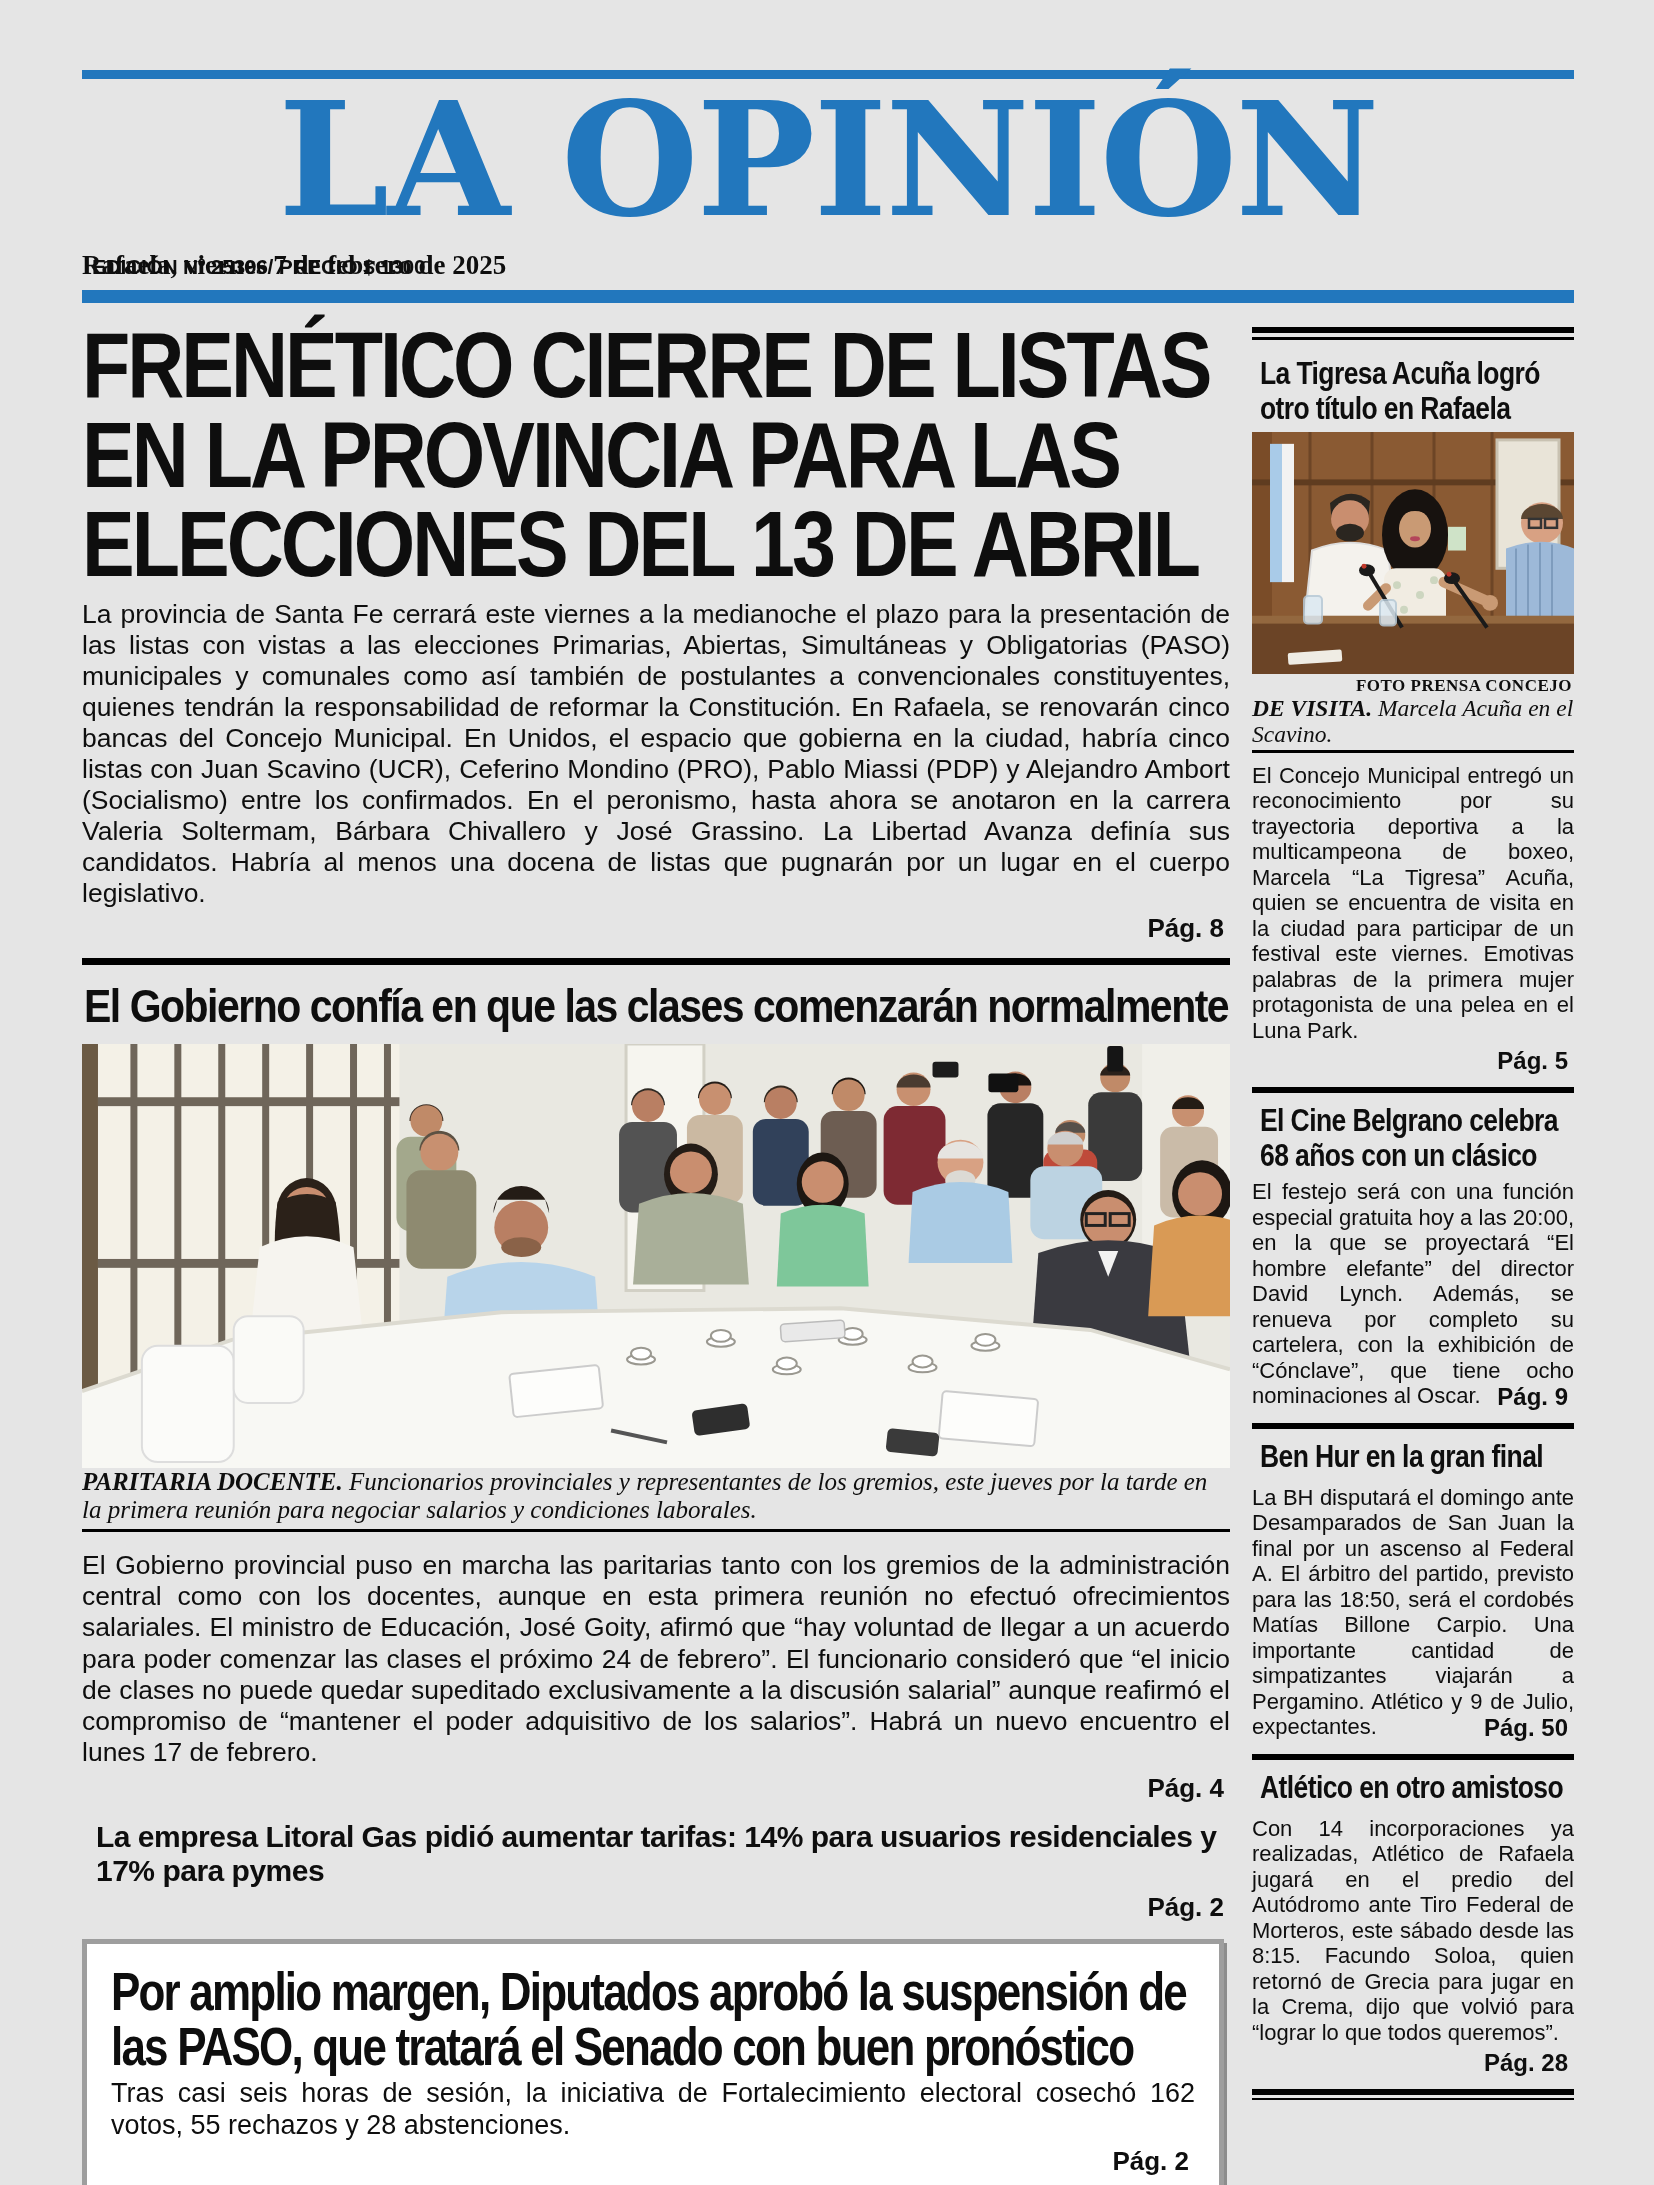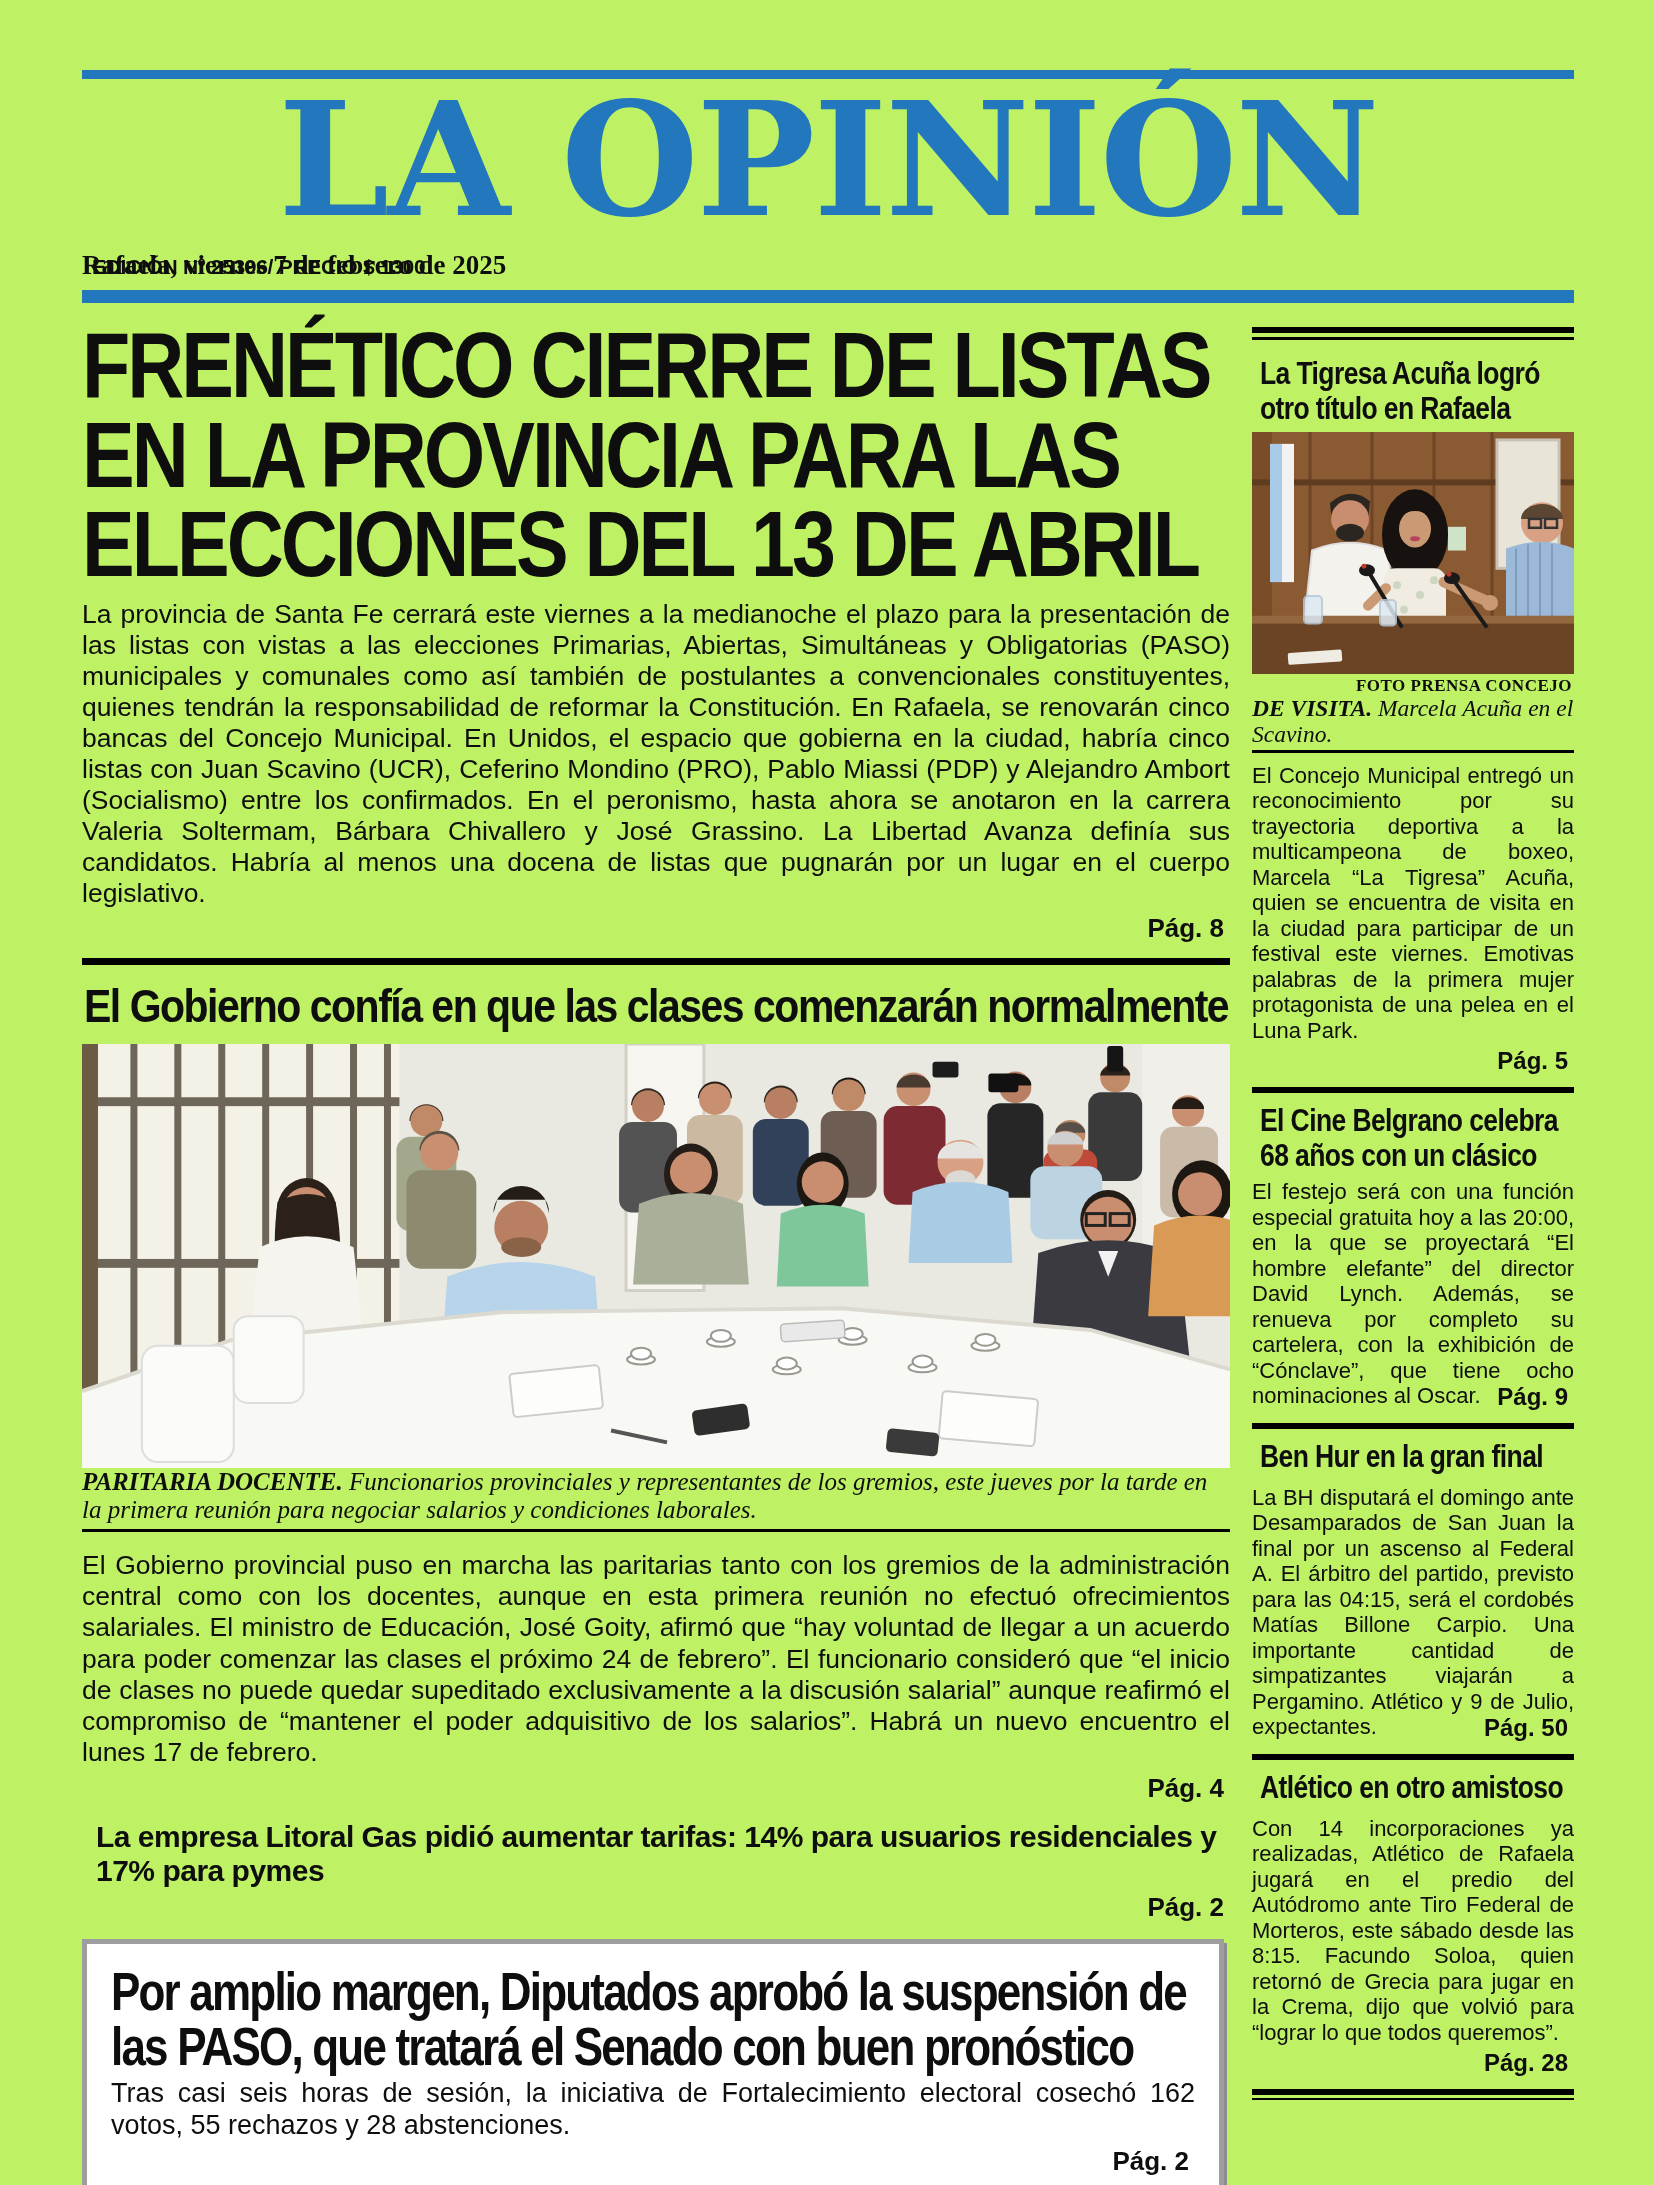--- a/index.html
+++ b/index.html
@@ -1,17 +1,17 @@
 <!DOCTYPE html>
 <html><head>
 <meta charset="utf-8">
 <style>
   html,body{margin:0;padding:0;background:#fff;}
   .page{position:relative;width:1654px;height:2185px;box-sizing:border-box;
-        padding:0 80px 0 82px;overflow:hidden;background:#bef264;color:#0e0e0e;
+        padding:0 80px 0 82px;overflow:hidden;background:#e5e5e5;color:#0e0e0e;
         font-family:"Liberation Sans",sans-serif;}
   .topline{margin-top:70px;height:9px;background:#2277bd;}
   .masthead{margin:2px 0 0;text-align:center;font-family:"DejaVu Serif",serif;
             font-weight:bold;font-size:158px;line-height:1.0;color:#2277bd;letter-spacing:-2px;}
   .topbar{position:relative;height:32px;margin-top:10px;}
   .edition{position:absolute;left:10px;bottom:2px;font-weight:bold;font-size:21px;letter-spacing:-0.3px;}
   .date{position:absolute;left:0;right:0;bottom:0;
         font-family:"Liberation Serif",serif;font-weight:bold;font-size:27px;}
   .bluebar{margin-top:9px;height:13px;background:#2277bd;}
   .grid{display:grid;grid-template-columns:1fr 322px;column-gap:22px;margin-top:16px;align-items:start;}
@@ -304,21 +304,21 @@
       <div class="side-rule"></div>
       <div class="hl-sm">
         <div>El Cine Belgrano celebra</div>
         <div>68 años con un clásico</div>
       </div>
       <p class="side-body">El festejo será con una función especial gratuita hoy a las 20:00, en la que se proyectará “El hombre elefante” del director David Lynch. Además, se renueva por completo su cartelera, con la exhibición de “Cónclave”, que tiene ocho nominaciones al Oscar.</p>
       <div class="pag inline">Pág. 9</div>
 
       <div class="side-rule"></div>
       <div class="hl-sm">Ben Hur en la gran final</div>
-      <p class="side-body">La BH disputará el domingo ante Desamparados de San Juan la final por un ascenso al Federal A. El árbitro del partido, previsto para las 04:15, será el cordobés Matías Billone Carpio. Una importante cantidad de simpatizantes viajarán a Pergamino. Atlético y 9 de Julio, expectantes.</p>
+      <p class="side-body">La BH disputará el domingo ante Desamparados de San Juan la final por un ascenso al Federal A. El árbitro del partido, previsto para las 18:50, será el cordobés Matías Billone Carpio. Una importante cantidad de simpatizantes viajarán a Pergamino. Atlético y 9 de Julio, expectantes.</p>
       <div class="pag inline">Pág. 50</div>
 
       <div class="side-rule"></div>
       <div class="hl-sm">Atlético en otro amistoso</div>
       <p class="side-body">Con 14 incorporaciones ya realizadas, Atlético de Rafaela jugará en el predio del Autódromo ante Tiro Federal de Morteros, este sábado desde las 8:15. Facundo Soloa, quien retornó de Grecia para jugar en la Crema, dijo que volvió para “lograr lo que todos queremos”.</p>
       <div class="pag">Pág. 28</div>
 
       <div class="rule-dbl-bottom"></div>
     </div>
   </div>

